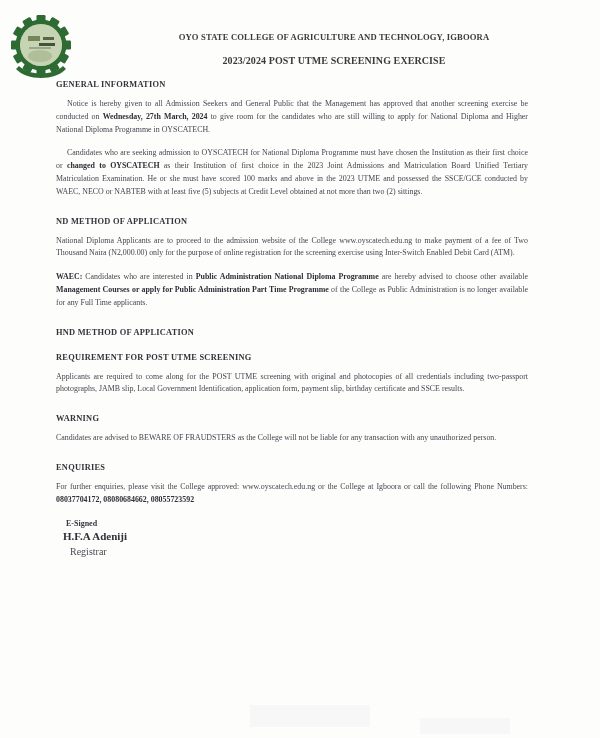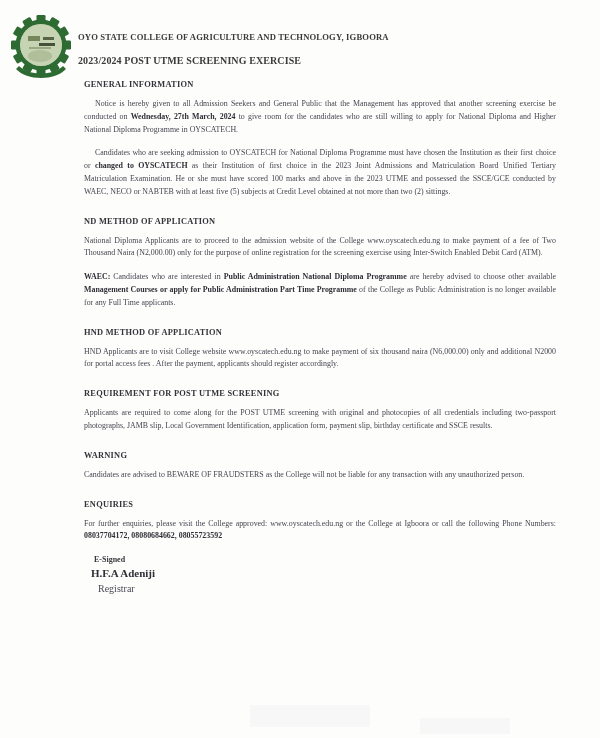--- a/index.html
+++ b/index.html
@@ -38,20 +38,21 @@
     width: 66px;
     height: 70px;
   }
   .logo svg { display: block; }
 
   .header-text {
     position: absolute;
     left: 78px;
     right: 10px;
     top: 32px;
+    text-align: center;
   }
   .college-name {
     font-size: 8.6px;
     font-weight: bold;
     letter-spacing: 0.15px;
     color: #3a3a3a;
     line-height: 1.2;
     filter: blur(0.26px);
   }
   .exercise-title {
@@ -60,21 +61,21 @@
     letter-spacing: 0.1px;
     color: #3a3a3a;
     margin-top: 13px;
     line-height: 1.2;
     filter: blur(0.26px);
   }
 
   
   .content {
     position: absolute;
-    left: 84px;
+    left: 56px;
     top: 80px;
     width: 472px;
   }
 
   .sec-head {
     font-size: 8.4px;
     font-weight: bold;
     color: #33333a;
     letter-spacing: 0.25px;
     margin: 0 0 9px 0;
@@ -196,21 +197,20 @@
     <p class="para">National Diploma Applicants are to proceed to the admission website of the College www.oyscatech.edu.ng to make payment of a fee of Two Thousand Naira (N2,000.00) only for the purpose of online registration for the screening exercise using Inter-Switch Enabled Debit Card (ATM).</p>
 
     <p class="para">
       <b>WAEC:</b><span> Candidates who are interested in </span><b>Public Administration National Diploma Programme</b><span> are hereby advised to choose other available </span><b>Management Courses or apply for Public Administration Part Time Programme</b><span> of the College as Public Administration is no longer available for any Full Time applicants.</span>
     </p>
 
     <div class="spacer-sm"></div>
 
     <div class="sec-head">HND METHOD OF APPLICATION</div>
 
-    <p class="para">HND Applicants are to visit College website www.oyscatech.edu.ng to make payment of six thousand naira (N6,000.00) only and additional N2000 for portal access fees . After the payment, applicants should register accordingly.</p>
 
     <div class="spacer-sm"></div>
 
     <div class="sec-head">REQUIREMENT FOR POST UTME SCREENING</div>
 
     <p class="para">Applicants are required to come along for the POST UTME screening with original and photocopies of all credentials including two-passport photographs, JAMB slip, Local Government Identification, application form, payment slip, birthday certificate and SSCE results.</p>
 
     <div class="spacer-sm"></div>
 
     <div class="sec-head">WARNING</div>

